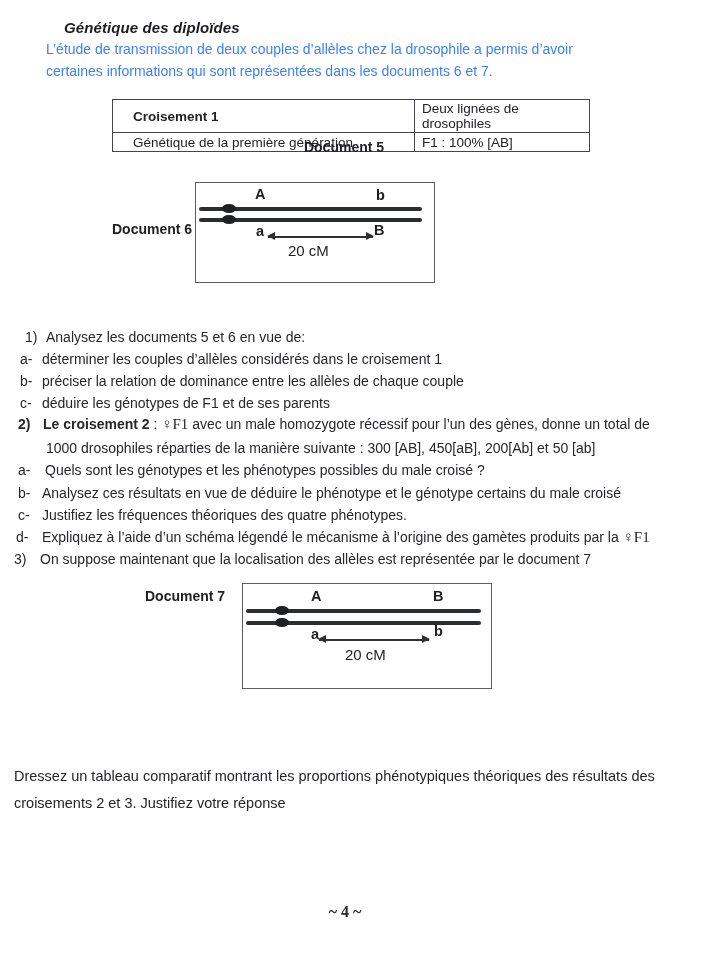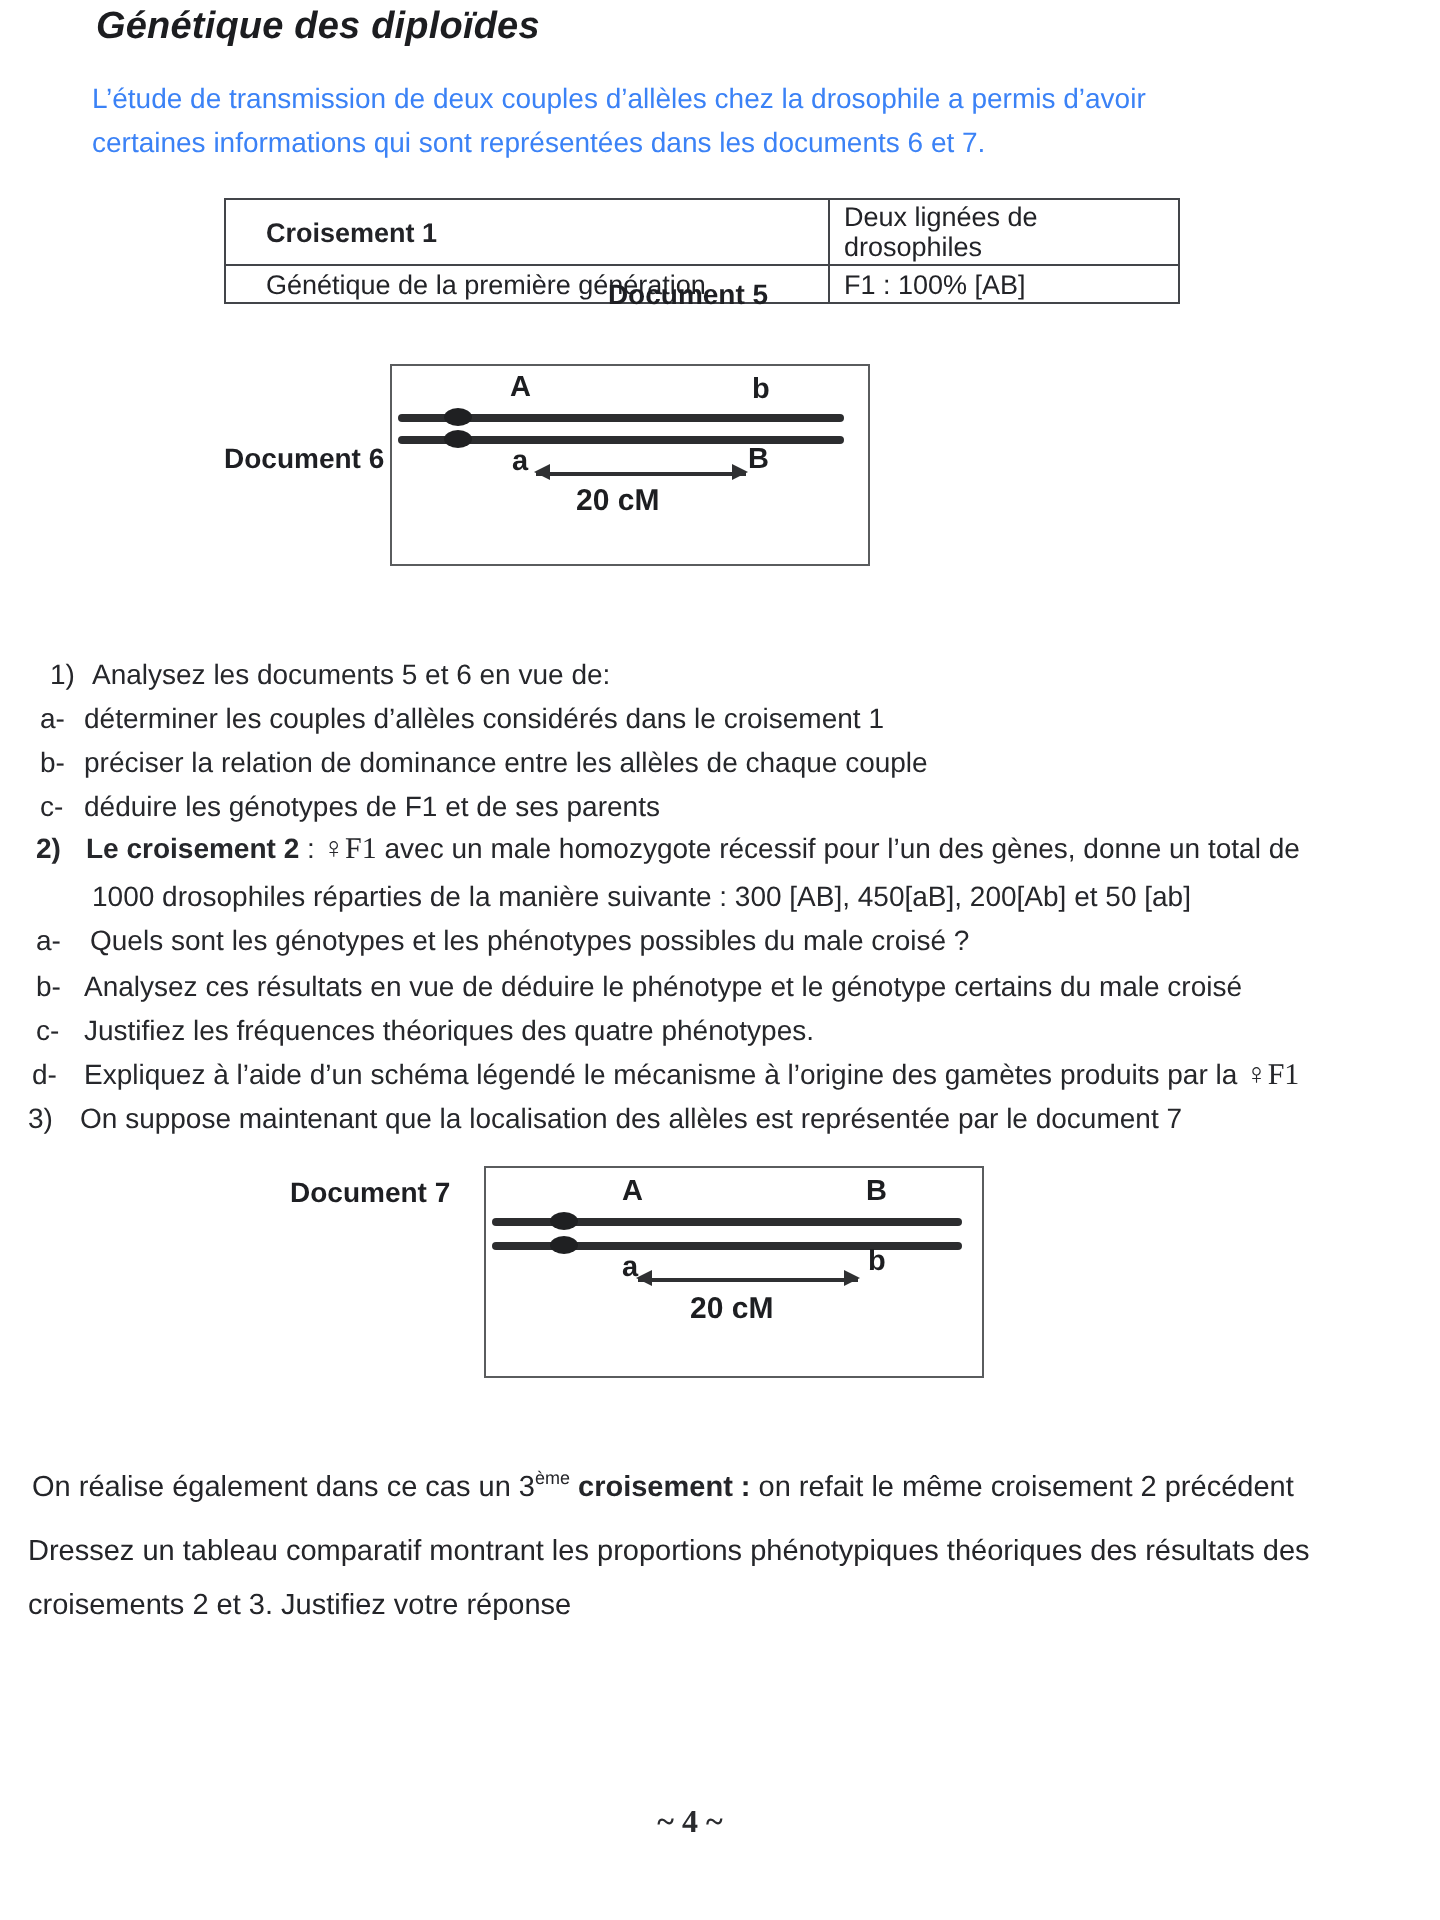--- a/index.html
+++ b/index.html
@@ -6,22 +6,22 @@
   body{
     width:720px;height:960px;overflow:hidden;position:relative;
     font-family:"Liberation Sans",sans-serif;
     color:#26272b;
     background:
       radial-gradient(120% 70% at 85% 8%, rgba(255,255,255,.28), rgba(255,255,255,0) 60%),
       linear-gradient(163deg,#d0d4d3 0%,#d9ddcfb 0%,#d9dddb 45%,#e3e6e4 100%);
   }
   .paper{position:absolute;inset:0;}
   .title{
-    position:absolute;left:48px;top:3px;margin:0;
-    font-size:19px;font-weight:700;font-style:italic;color:#1c1d20;
+    position:absolute;left:48px;top:3px;margin:16px;
+    font-size:15px;font-weight:700;font-style:italic;color:#1c1d20;
     letter-spacing:.1px;
   }
   .intro{
     position:absolute;left:46px;top:38px;margin:0;width:578px;
     font-size:14px;line-height:22px;color:#3b82f6;
   }
   
   .t5{
     position:absolute;left:112px;top:99px;border-collapse:collapse;
     font-size:13.5px;color:#222327;
@@ -42,21 +42,21 @@
     position:absolute;border:1.6px solid #5a5c5e;
     background:rgba(255,255,255,.05);
   }
   .chrom{position:absolute;height:3.6px;background:#2c2d2f;border-radius:2px;}
   .centromere{position:absolute;width:14px;height:9px;border-radius:50%;background:#1f2022;}
   .allele{position:absolute;font-size:14.5px;font-weight:600;color:#1d1e21;}
   .arrowline{position:absolute;height:1.6px;background:#2f3032;}
   .ah{position:absolute;width:0;height:0;border-top:4.5px solid transparent;border-bottom:4.5px solid transparent;top:-4px;}
   .ah.left{left:-1px;border-right:8px solid #2f3032;}
   .ah.right{right:-1px;border-left:8px solid #2f3032;}
-  .dist{position:absolute;font-size:15px;font-weight:700;color:#1d1e21;}
+  .dist{position:absolute;font-size:15px;font-weight:400;color:#1d1e21;}
   .figcaption{position:absolute;font-size:14px;color:#2a2b2f;}
   
   .qline{position:absolute;white-space:nowrap;font-size:14px;color:#26272b;}
   .qnum{display:inline-block;}
   .serif{font-family:"Liberation Serif",serif;font-size:15px;}
   sup{font-size:9px;line-height:0;}
   .closing{position:absolute;font-size:14.5px;color:#242529;line-height:27px;}
   .pagenum{
     position:absolute;left:0;top:903px;width:690px;text-align:center;
     font-family:"Liberation Serif",serif;font-size:16px;font-weight:700;color:#2a2b2e;
@@ -146,20 +146,17 @@
     <span class="allele" style="left:190px;top:4px;">B</span>
     <span class="allele" style="left:68px;top:42px;">a</span>
     <span class="allele" style="left:191px;top:39px;">b</span>
     <div class="arrowline" style="left:76px;top:55px;width:110px;">
       <span class="ah left"></span>
       <span class="ah right"></span>
     </div>
     <span class="dist" style="left:102px;top:62px;">20 cM</span>
   </div>
 
-  <div class="closing" style="left:16px;top:731px;white-space:nowrap;">
-    <span>On réalise également dans ce cas un 3</span><sup>ème</sup><span class="bold"> croisement :</span><span> on refait le même croisement 2  précédent</span>
-  </div>
   <div class="closing" style="left:14px;top:763px;width:690px;">Dressez un tableau comparatif montrant les proportions phénotypiques théoriques des résultats des croisements 2 et 3. Justifiez votre réponse</div>
 
   <div class="pagenum">~ 4 ~</div>
 
 </div>
 
 </body></html>

